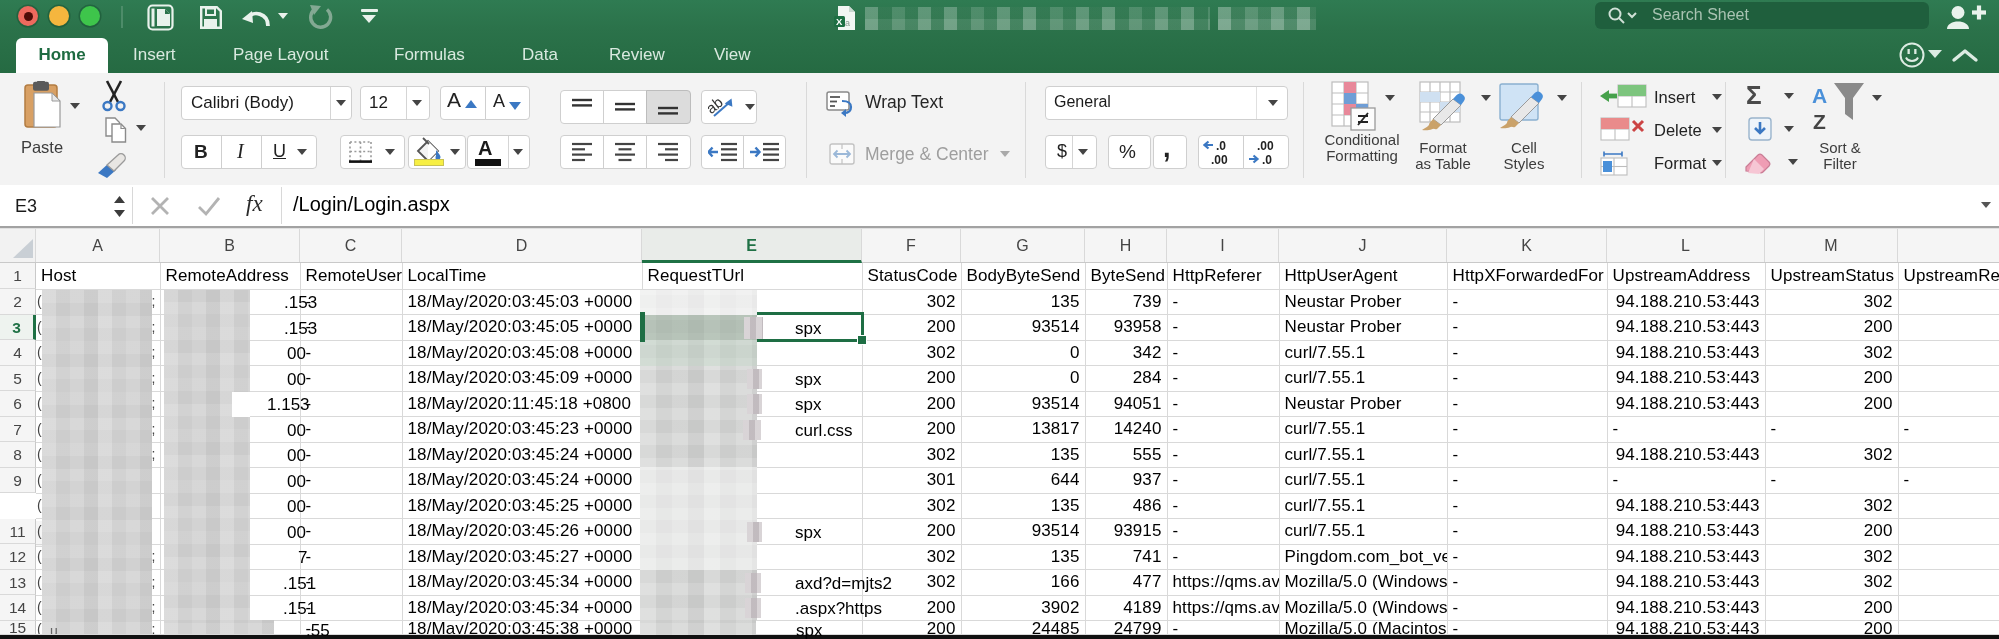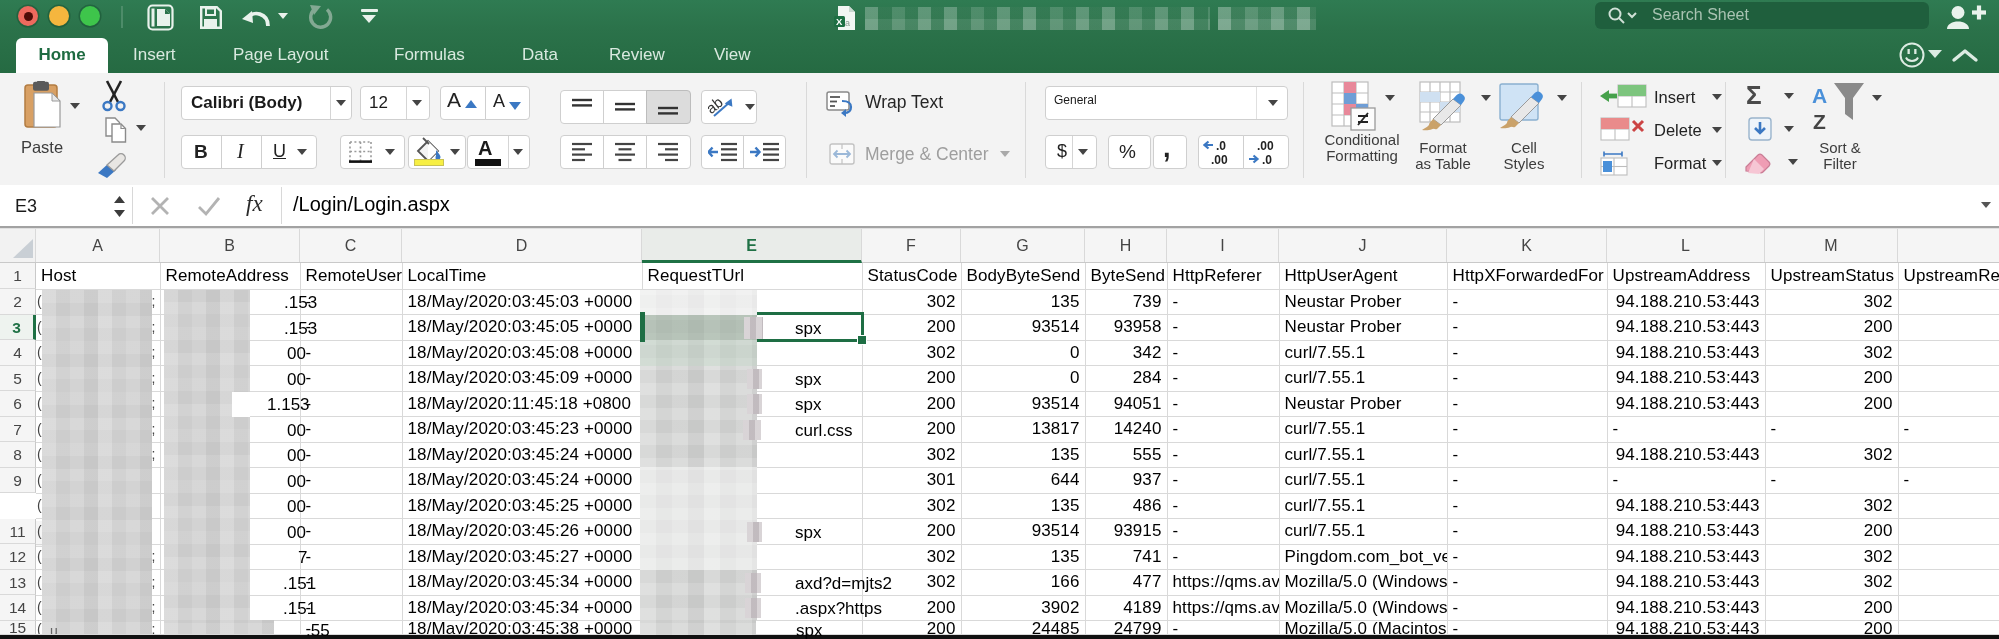--- a/index.html
+++ b/index.html
@@ -163,21 +163,21 @@
     <path d="M19 7.7 v3.8 h3.8" fill="none" stroke="#8a8a8a" stroke-width="1.2"></path>
   </svg>
   <div class="drop" style="left:136px;top:52px;"></div>
 
   <svg class="abs" style="left:97px;top:78px;" width="34" height="27" viewBox="0 0 34 27">
     <path d="M1 22 L12 12 l7 7 L10 27 z" fill="#3b78c3"></path>
     <path d="M10 14 L21 4 a4 4 0 0 1 6 6 L17 20 z" fill="#e8e6e3" stroke="#9a9a9a" stroke-width="1.3"></path>
   </svg>
 
   <div class="btn" style="left:181px;top:13px;width:171px;height:34px;"></div>
-  <div class="abs" style="left:191px;top:20px;font-size:17px;color:#1a1a1a;font-weight:bold;">Calibri (Body)</div>
+  <div class="abs" style="left:191px;top:20px;font-size:17px;color:#1a1a1a;">Calibri (Body)</div>
   <div class="abs" style="left:330px;top:14px;width:1px;height:32px;background:#d5d5d5;"></div>
   <div class="drop" style="left:336px;top:27px;"></div>
   <div class="btn" style="left:360px;top:13px;width:70px;height:34px;"></div>
   <div class="abs" style="left:369px;top:20px;font-size:17px;color:#1a1a1a;">12</div>
   <div class="abs" style="left:406px;top:14px;width:1px;height:32px;background:#d5d5d5;"></div>
   <div class="drop" style="left:412px;top:27px;"></div>
   <div class="btn" style="left:440px;top:13px;width:46px;height:34px;border-radius:4px 0 0 4px;"></div>
   <div class="abs" style="left:447px;top:15px;font-size:21px;color:#222;">A</div>
   <div class="abs" style="left:465px;top:27px;width:0;height:0;border-left:6.5px solid transparent;border-right:6.5px solid transparent;border-bottom:8px solid #3b78c3;"></div>
   <div class="btn" style="left:485px;top:13px;width:45px;height:34px;border-radius:0 4px 4px 0;"></div>
@@ -304,21 +304,21 @@
   <svg class="abs" style="left:829px;top:70px;" width="28" height="24" viewBox="0 0 28 24">
     <rect x="1" y="1" width="24" height="20" rx="2" fill="#fafafa" stroke="#c2c2c2" stroke-width="1.4"></rect>
     <line x1="13" y1="1" x2="13" y2="6" stroke="#c2c2c2" stroke-width="1.2"></line>
     <line x1="13" y1="16" x2="13" y2="21" stroke="#c2c2c2" stroke-width="1.2"></line>
     <path d="M6 11 h14 M8.5 7.5 L5 11 l3.5 3.5 M17.5 7.5 L21 11 l-3.5 3.5" fill="none" stroke="#9bb8d8" stroke-width="1.8"></path>
   </svg>
   <div class="abs gray" style="left:865px;top:71px;font-size:17.5px;">Merge &amp; Center</div>
   <div class="drop dropg" style="left:1000px;top:78px;"></div>
 
   <div class="btn" style="left:1045px;top:13px;width:243px;height:34px;"></div>
-  <div class="abs" style="left:1054px;top:20px;font-size:12px;color:#1a1a1a;">General</div>
+  <div class="abs" style="left:1054px;top:20px;font-size:16px;color:#1a1a1a;">General</div>
     <div class="abs" style="left:1256px;top:14px;width:1px;height:32px;background:#e0e0e0;"></div>
   <div class="drop" style="left:1268px;top:27px;"></div>
   <div class="btn" style="left:1045px;top:62px;width:52px;height:34px;border-radius:4px;"></div>
   <div class="abs" style="left:1057px;top:68px;font-size:18px;color:#222;">$</div>
   <div class="abs" style="left:1072px;top:63px;width:1px;height:32px;background:#d5d5d5;"></div>
   <div class="drop" style="left:1078px;top:76px;"></div>
   <div class="btn" style="left:1108px;top:62px;width:43px;height:34px;"></div>
   <div class="abs" style="left:1119px;top:68px;font-size:19px;color:#222;">%</div>
   <div class="btn" style="left:1153px;top:62px;width:34px;height:34px;"></div>
   <div class="abs" style="left:1163px;top:60px;font-size:27px;font-weight:bold;color:#222;">,</div>

